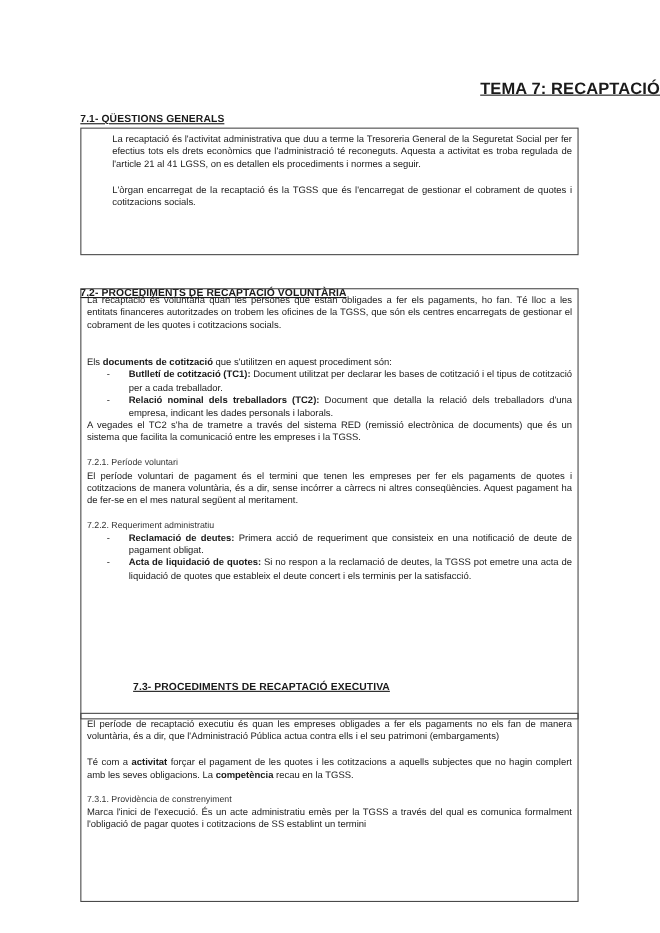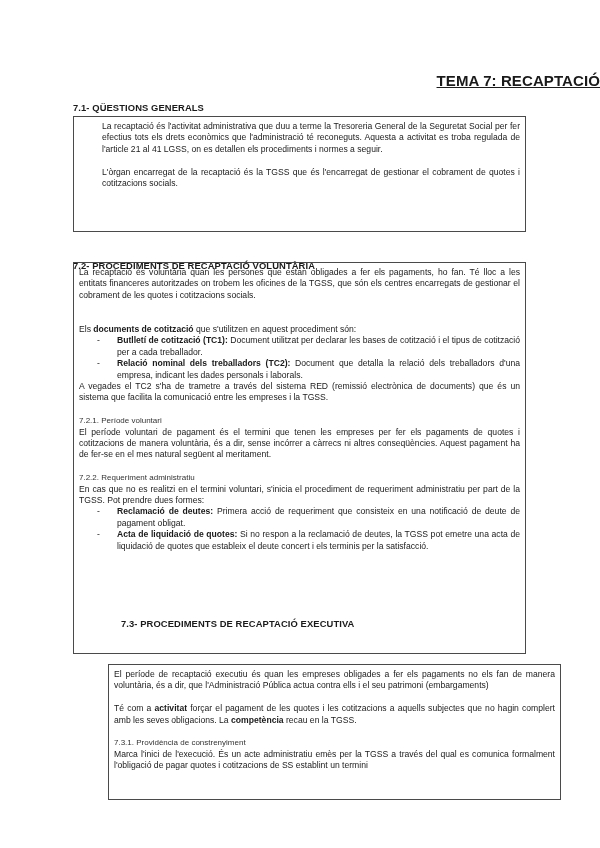--- a/index.html
+++ b/index.html
@@ -7,21 +7,21 @@
     width: 600px; height: 848px; position: relative; overflow: hidden;
     font-family: "Liberation Sans", sans-serif; color: #1a1a1a;
   }
   .page { position: absolute; left: 0; top: 0; width: 600px; height: 848px; }
   .title {
     position: absolute; left: 0; width: 600px; top: 72px; text-align: right;
     font-size: 15px; font-weight: bold; text-decoration: underline; letter-spacing: 0.1px;
   }
   .sec-head {
     position: absolute; left: 73px; font-size: 9.4px; font-weight: bold;
-    letter-spacing: 0.1px; text-align: right;
+    text-decoration: underline; letter-spacing: 0.1px; text-align: right;
   }
   .box {
     position: absolute; left: 73px; width: 453px; box-sizing: border-box;
     border: 1.5px solid #4a4a4a; padding: 4px 5px 0 5px;
     font-size: 8.6px; line-height: 11.4px;
   }
   .box p { margin: 0; }
   .just { text-align: justify; }
   .gap { height: 11.4px; }
   .gap2 { height: 22.8px; }
@@ -54,29 +54,28 @@
     <ul class="dash">
       <li><span class="bullet">-</span><b>Butlletí de cotització (TC1):</b><span> Document utilitzat per declarar les bases de cotització i el tipus de cotització per a cada treballador.</span></li>
       <li><span class="bullet">-</span><b>Relació nominal dels treballadors (TC2):</b><span> Document que detalla la relació dels treballadors d'una empresa, indicant les dades personals i laborals.</span></li>
     </ul>
     <p class="just">A vegades el TC2 s'ha de trametre a través del sistema RED (remissió electrònica de documents) que és un sistema que facilita la comunicació entre les empreses i la TGSS.</p>
     <div class="gap"></div>
     <p class="sub">7.2.1. Període voluntari</p>
     <p class="just">El període voluntari de pagament és el termini que tenen les empreses per fer els pagaments de quotes i cotitzacions de manera voluntària, és a dir, sense incórrer a càrrecs ni altres conseqüències. Aquest pagament ha de fer-se en el mes natural següent al meritament.</p>
     <div class="gap"></div>
     <p class="sub">7.2.2. Requeriment administratiu</p>
-    <p class="just">En cas que no es realitzi en el termini voluntari, s'inicia el procediment de requeriment administratiu per part de la TGSS. Pot prendre dues formes:</p>
     <ul class="dash">
       <li><span class="bullet">-</span><b>Reclamació de deutes:</b><span> Primera acció de requeriment que consisteix en una notificació de deute de pagament obligat.</span></li>
       <li><span class="bullet">-</span><b>Acta de liquidació de quotes:</b><span> Si no respon a la reclamació de deutes, la TGSS pot emetre una acta de liquidació de quotes que estableix el deute concert i els terminis per la satisfacció.</span></li>
     </ul>
   </div>
 
   <div class="sec-head" style="top:618px;margin-left:48px;">7.3- PROCEDIMENTS DE RECAPTACIÓ EXECUTIVA</div>
-  <div class="box" style="top:664px; height:136px;margin-left:35px;">
+  <div class="box" style="top:648px; height:172px;">
     <p class="just">El període de recaptació executiu és quan les empreses obligades a fer els pagaments no els fan de manera voluntària, és a dir, que l'Administració Pública actua contra ells i el seu patrimoni (embargaments)</p>
     <div class="gap"></div>
     <p class="just"><span>Té com a </span><b>activitat</b><span> forçar el pagament de les quotes i les cotitzacions a aquells subjectes que no hagin complert amb les seves obligacions. La </span><b>competència</b><span> recau en la TGSS.</span></p>
     <div class="gap"></div>
     <p class="sub">7.3.1. Providència de constrenyiment</p>
     <p class="just">Marca l'inici de l'execució. És un acte administratiu emès per la TGSS a través del qual es comunica formalment l'obligació de pagar quotes i cotitzacions de SS establint un termini</p>
   </div>
 
 </div>
 

